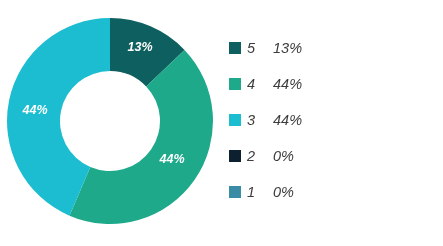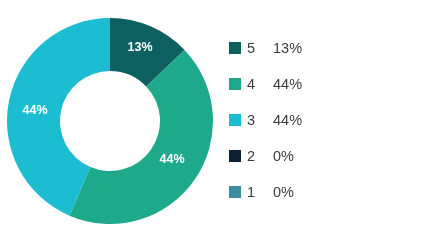--- a/index.html
+++ b/index.html
@@ -13,20 +13,21 @@
     font-family: "Liberation Sans", sans-serif;
     overflow: hidden;
     position: relative;
   }
   #chart-root {
     position: absolute;
     left: 0; top: 0;
     width: 442px;
     height: 246px;
     background: #ffffff;
+    font-style: italic;
   }
   #donut-area {
     position: absolute;
     left: 0px;
     top: 0px;
     width: 220px;
     height: 246px;
   }
   #donut-svg {
     display: block;

